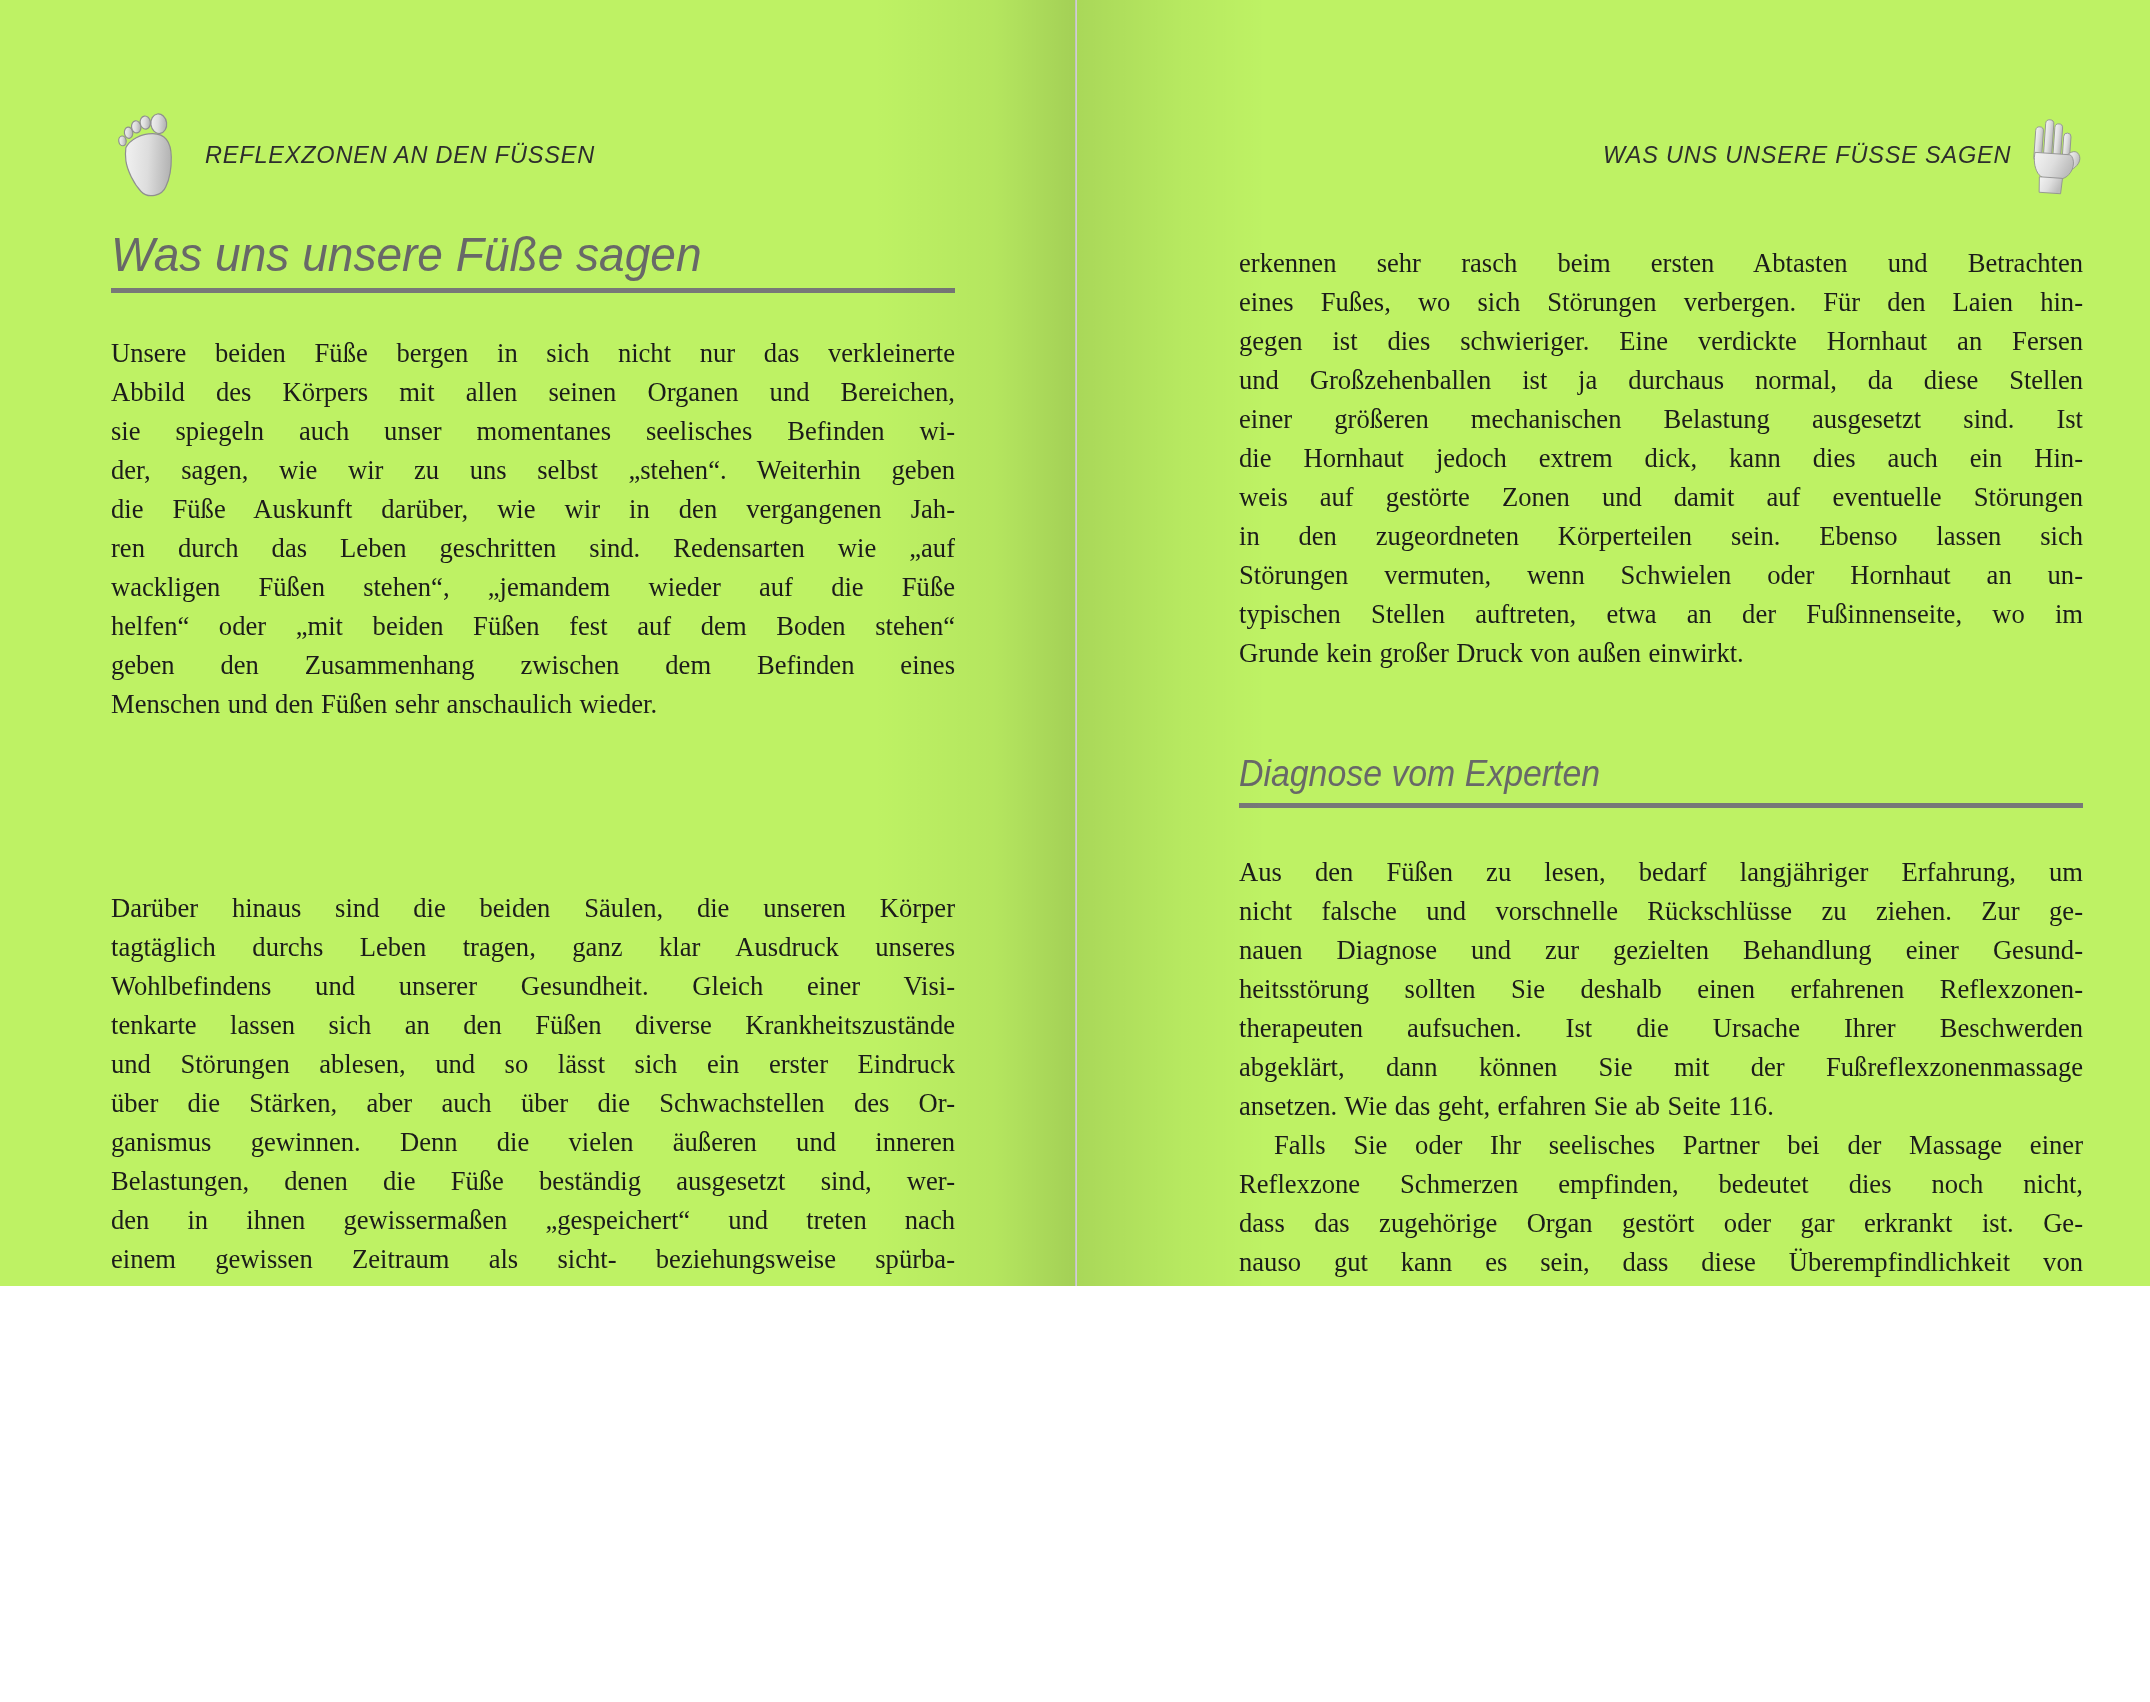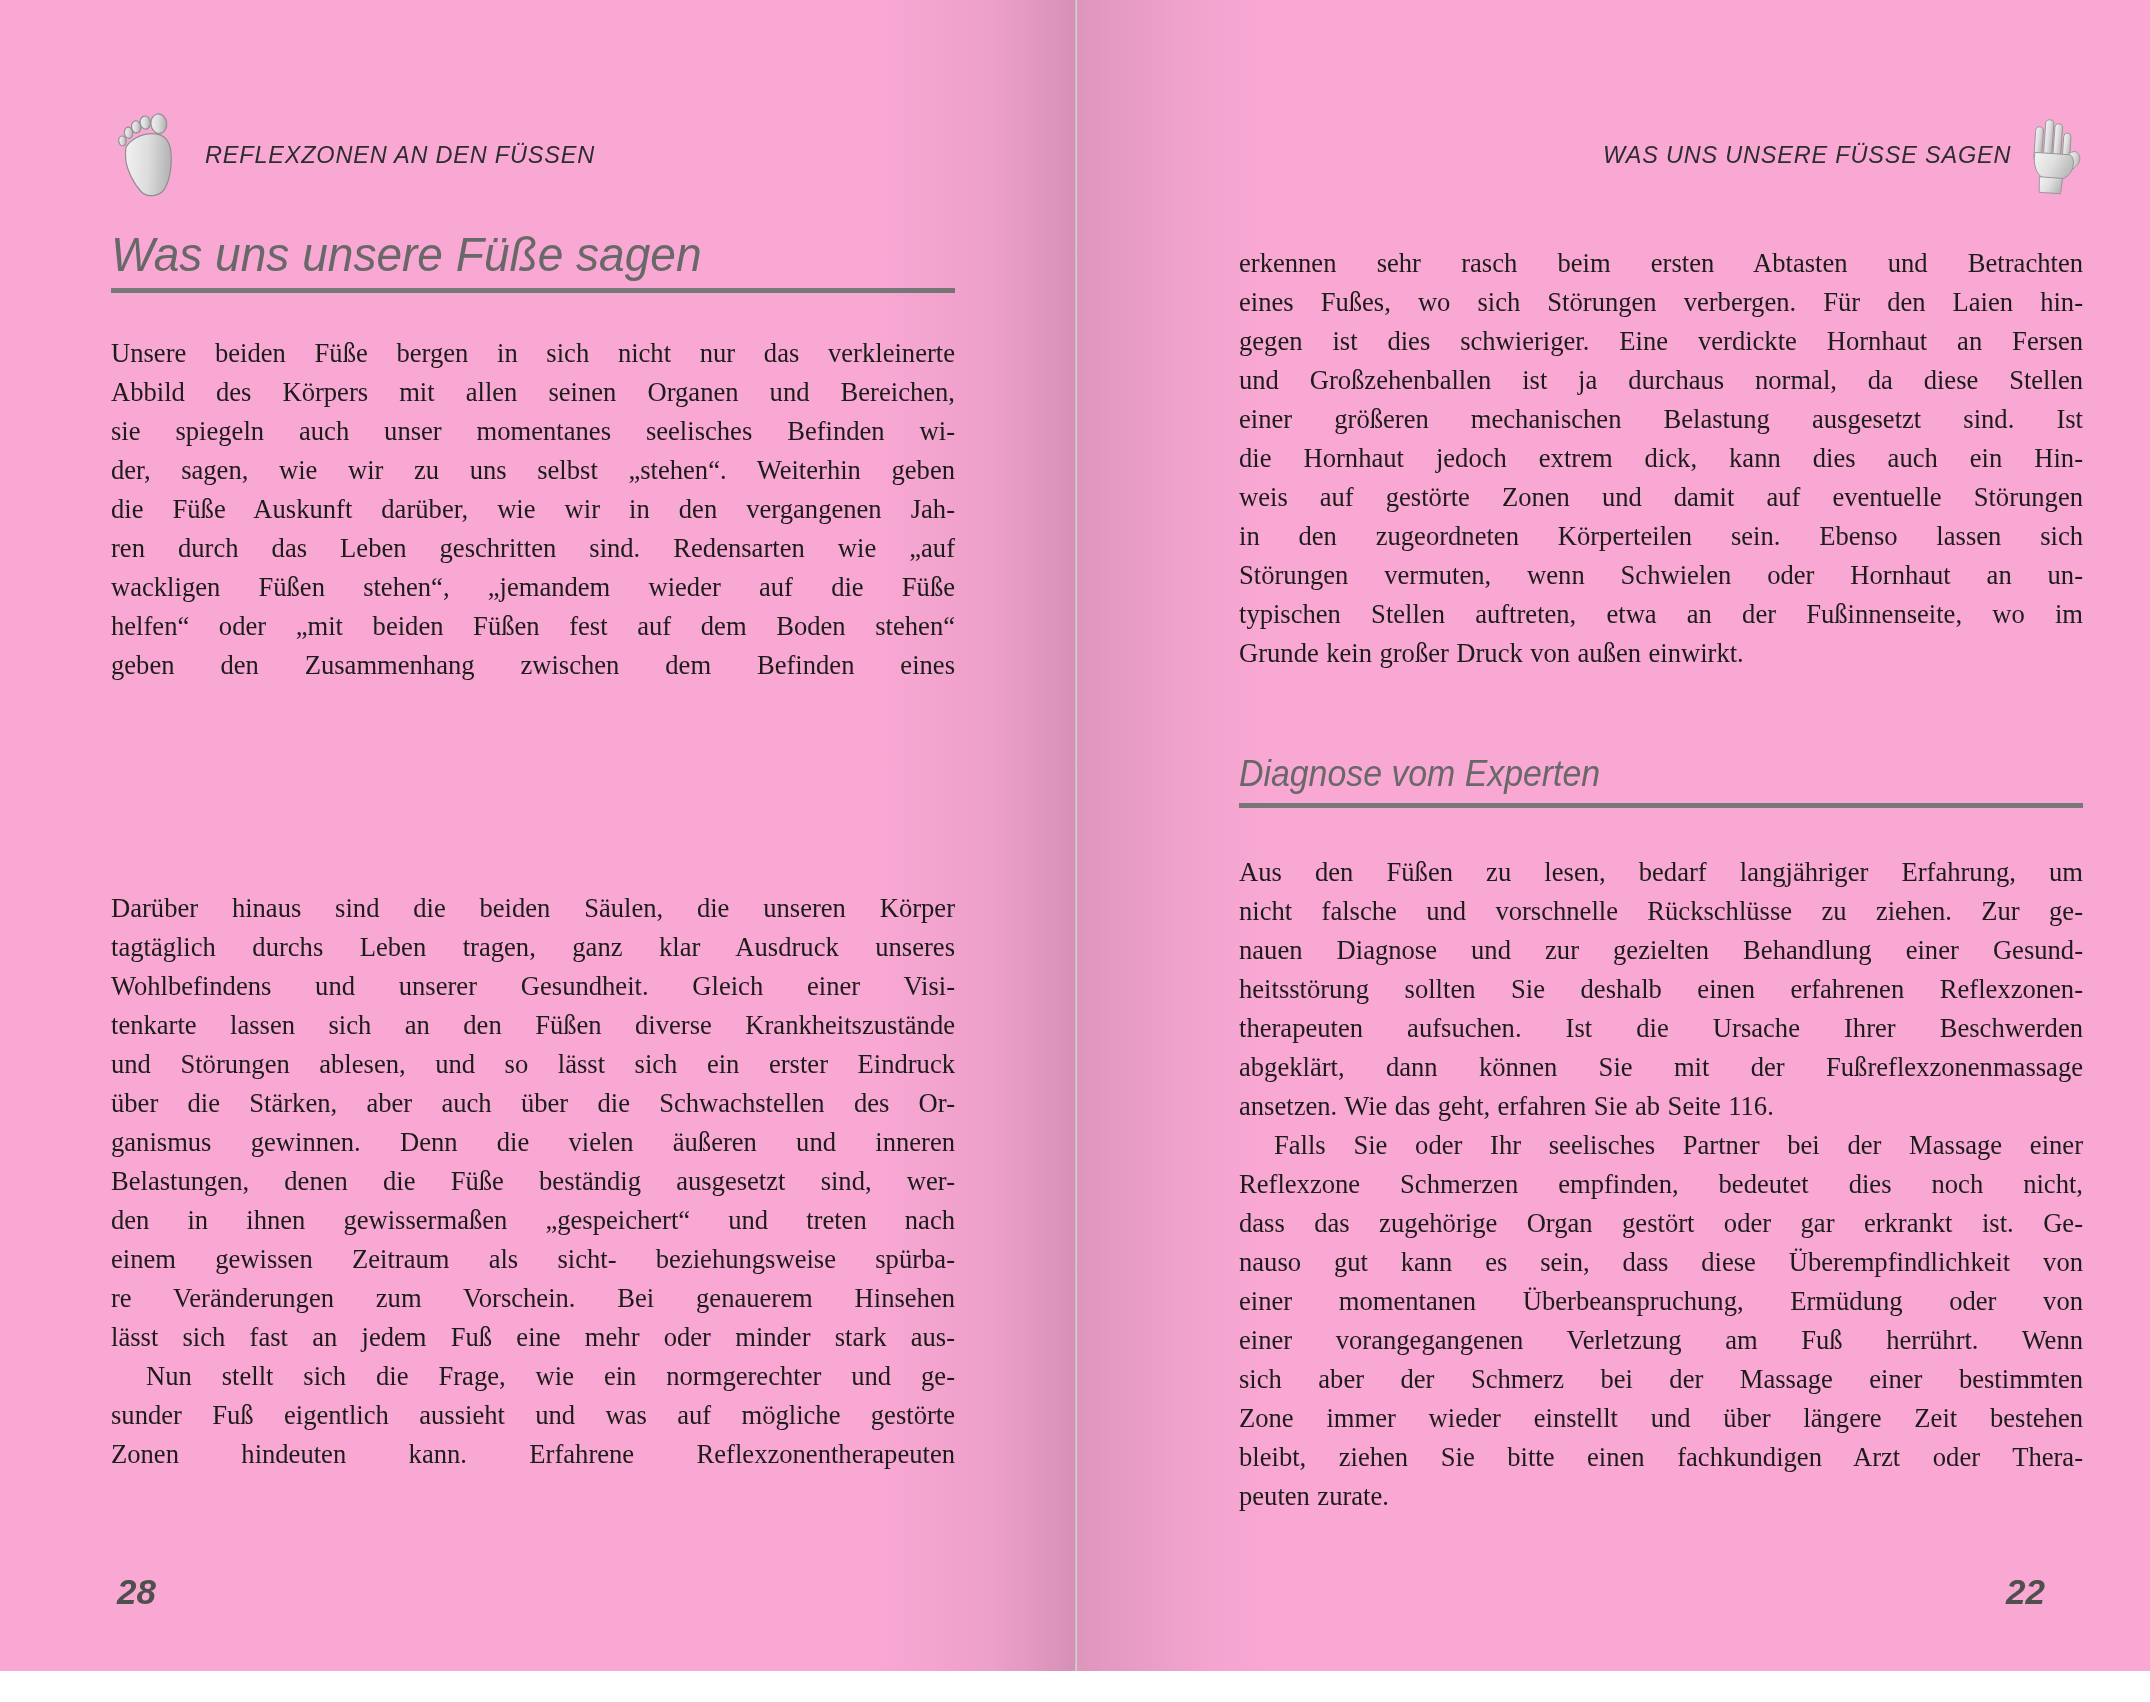--- a/index.html
+++ b/index.html
@@ -1,19 +1,19 @@
 <!DOCTYPE html>
 <html style="font-size:12px"><head>
 <meta charset="utf-8">
 <style>
   html,body{margin:0;padding:0;background:#ffffff;}
   .spread{
     position:relative;
-    width:2151px;height:1671px;
-    background:#f9a8d4;
+    width:2151px;height:1286px;
+    background:#bef264;
     font-family:"Liberation Serif", serif;
     overflow:hidden;
   }
   
   .gutter-left{
     position:absolute;top:0;bottom:0;left:873px;width:202px;
     background:linear-gradient(to right, rgba(0,0,0,0) 0%, rgba(0,0,0,0.05) 60%, rgba(0,0,0,0.14) 100%);
     pointer-events:none;
   }
   .spine-line{
@@ -121,20 +121,21 @@
     <div class="para p1">
       <div class="line">Unsere beiden Füße bergen in sich nicht nur das verkleinerte</div>
       <div class="line">Abbild des Körpers mit allen seinen Organen und Bereichen,</div>
       <div class="line">sie spiegeln auch unser momentanes seelisches Befinden wi-</div>
       <div class="line">der, sagen, wie wir zu uns selbst „stehen“. Weiterhin geben</div>
       <div class="line">die Füße Auskunft darüber, wie wir in den vergangenen Jah-</div>
       <div class="line">ren durch das Leben geschritten sind. Redensarten wie „auf</div>
       <div class="line">wackligen Füßen stehen“, „jemandem wieder auf die Füße</div>
       <div class="line">helfen“ oder „mit beiden Füßen fest auf dem Boden stehen“</div>
       <div class="line">geben den Zusammenhang zwischen dem Befinden eines</div>
+      <div class="line last">Menschen und den Füßen sehr anschaulich wieder.</div>
     </div>
 
 
     <div class="para p2">
       <div class="line">Darüber hinaus sind die beiden Säulen, die unseren Körper</div>
       <div class="line">tagtäglich durchs Leben tragen, ganz klar Ausdruck unseres</div>
       <div class="line">Wohlbefindens und unserer Gesundheit. Gleich einer Visi-</div>
       <div class="line">tenkarte lassen sich an den Füßen diverse Krankheitszustände</div>
       <div class="line">und Störungen ablesen, und so lässt sich ein erster Eindruck</div>
       <div class="line">über die Stärken, aber auch über die Schwachstellen des Or-</div>

